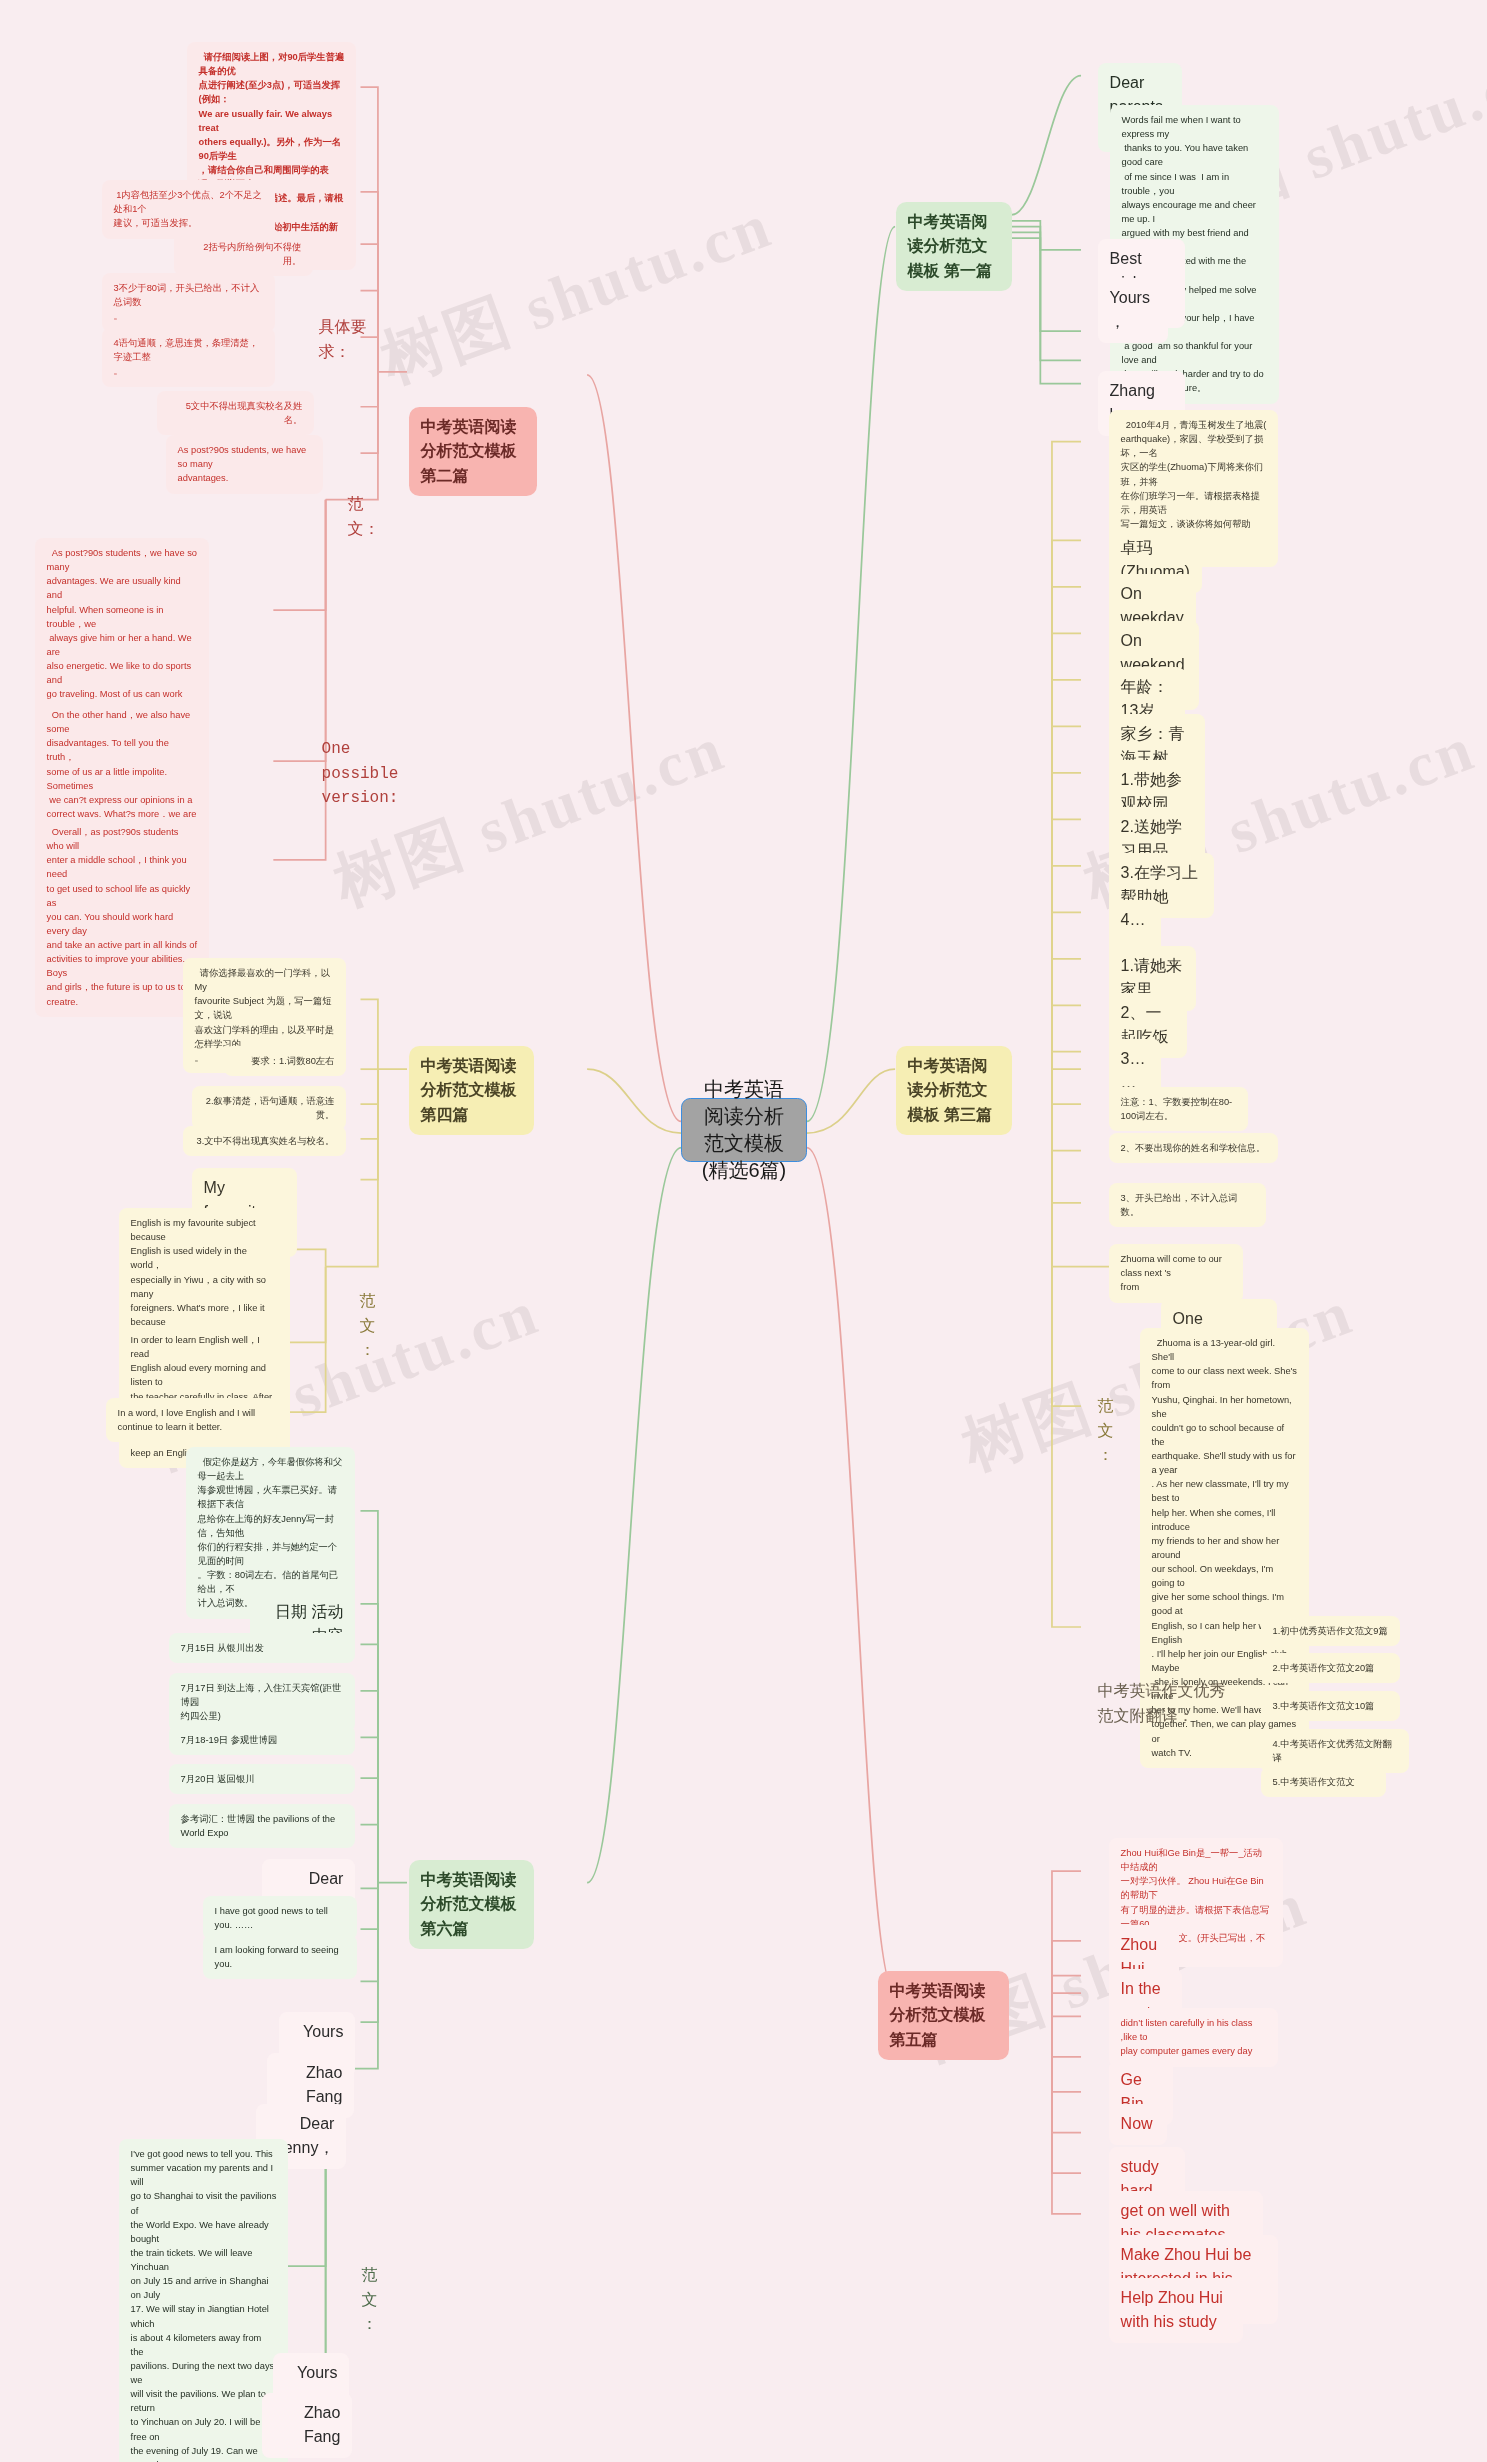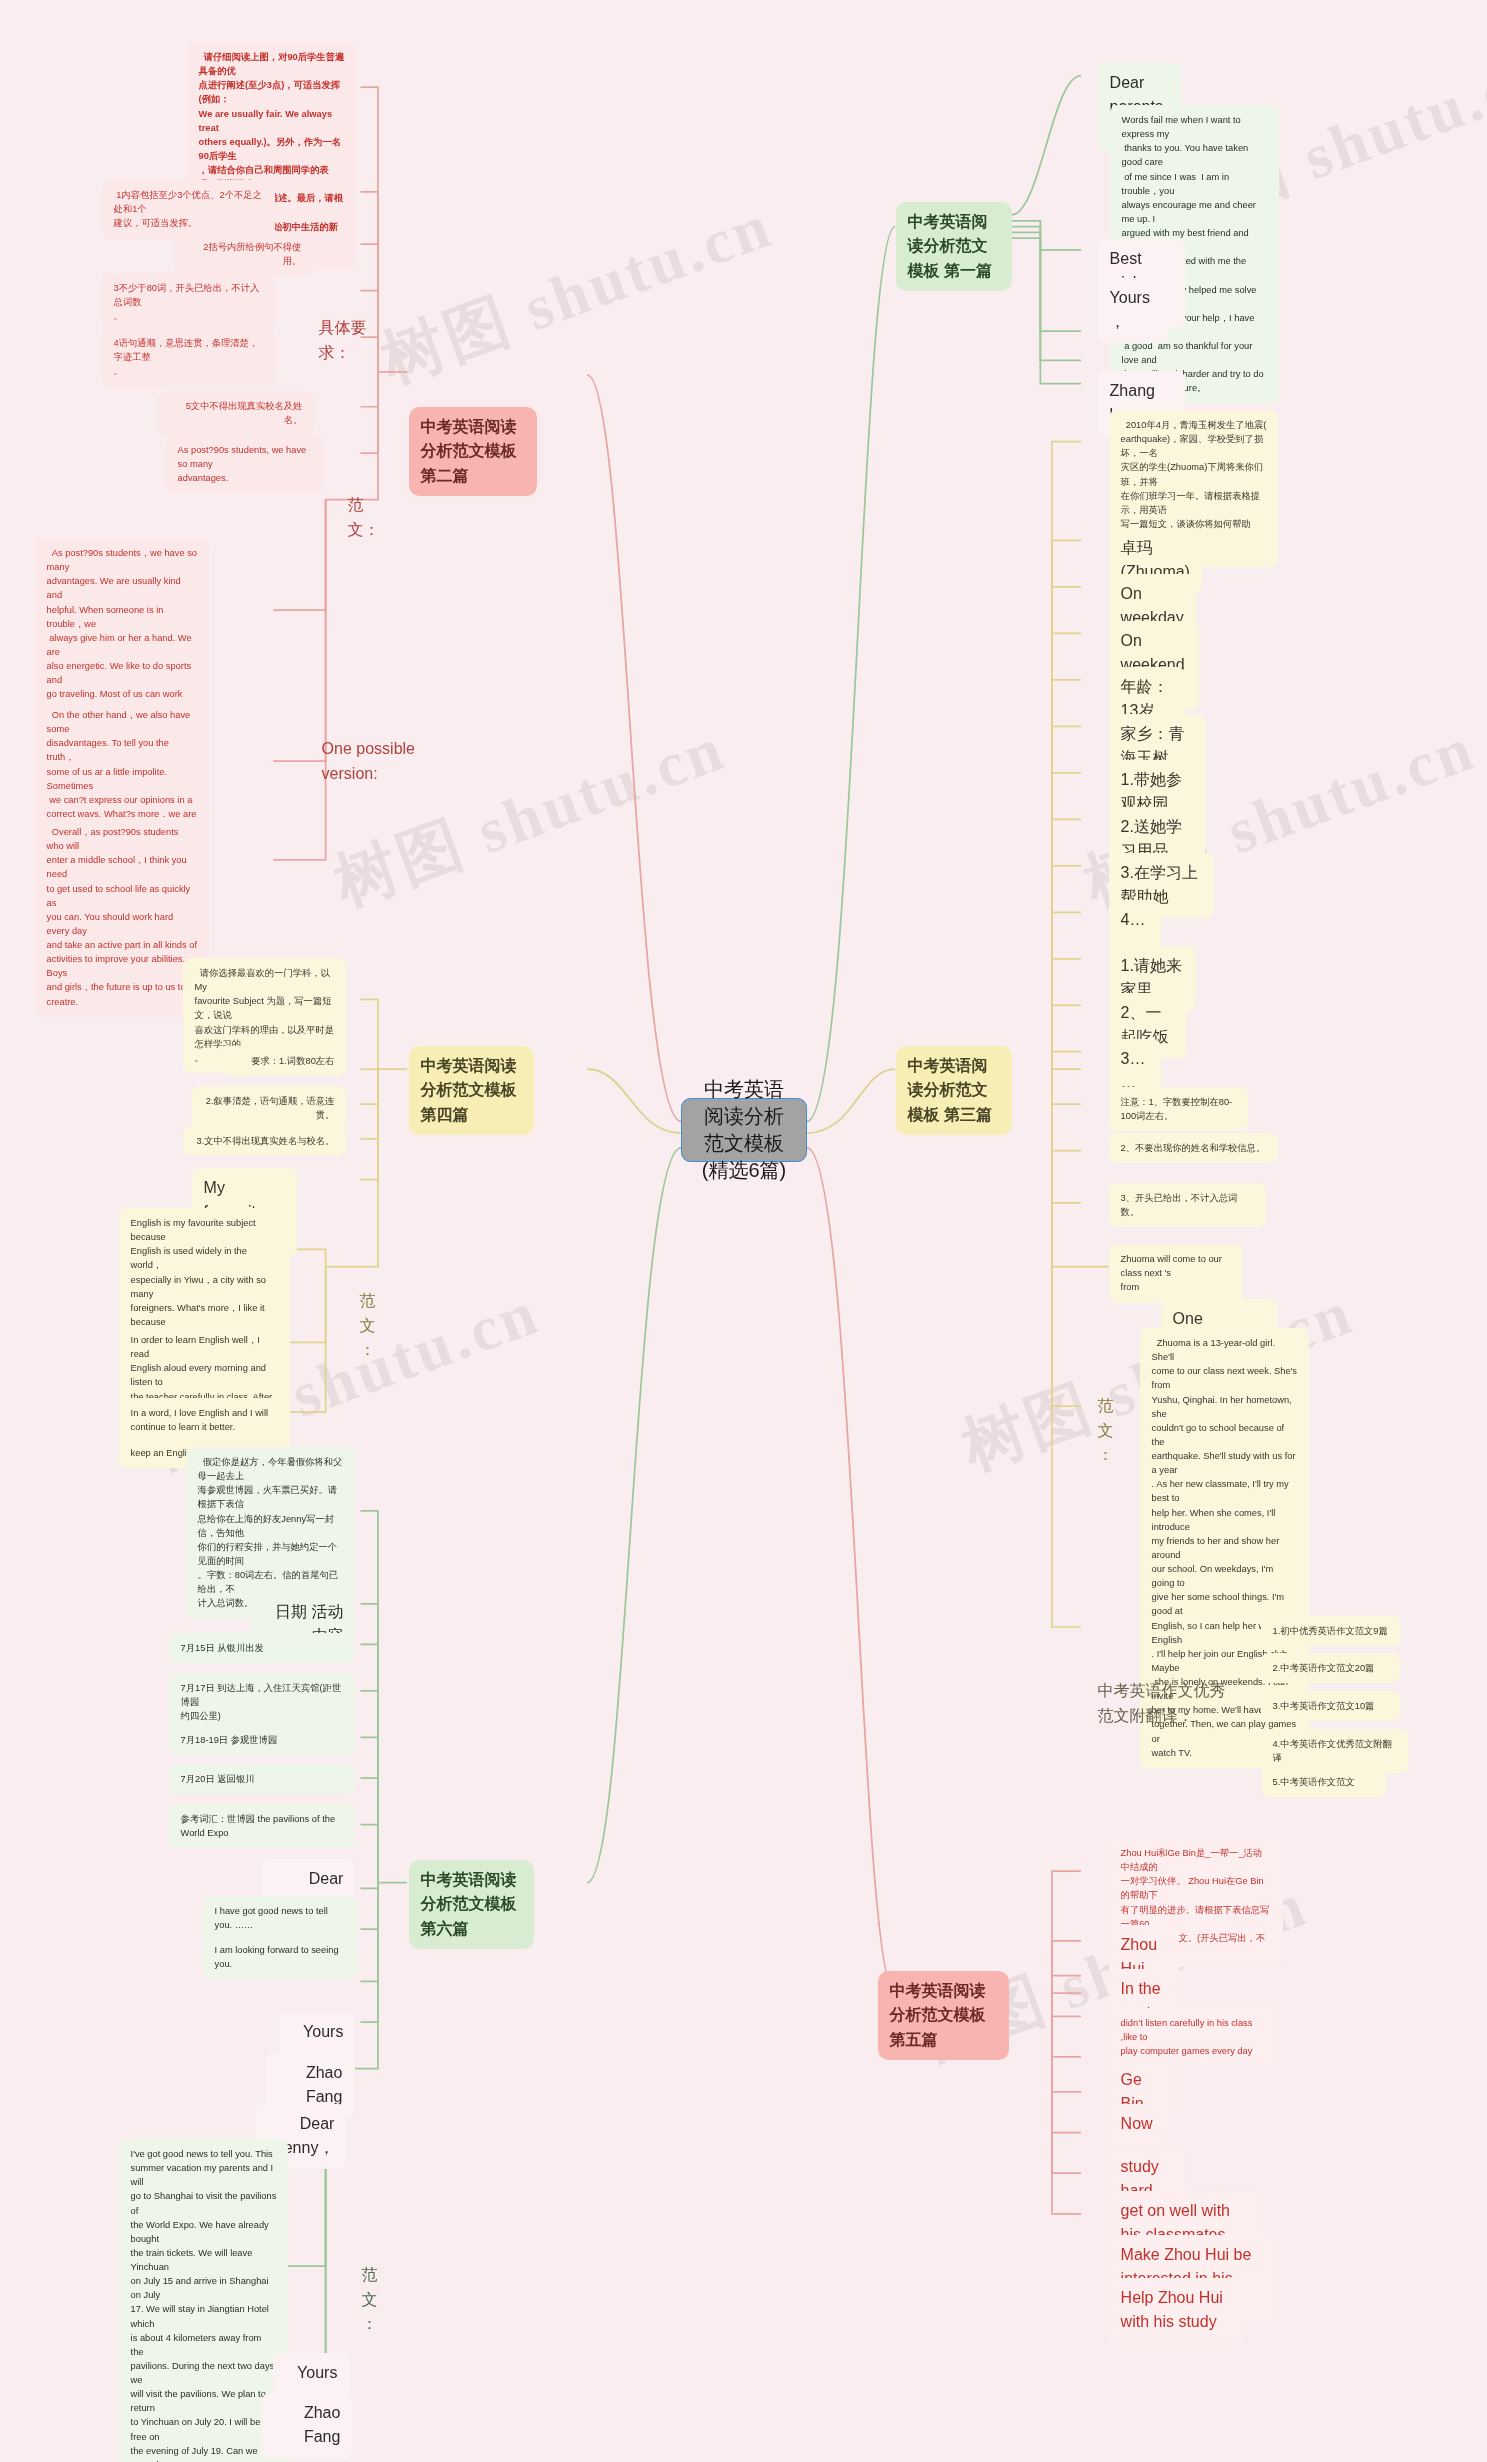--- a/index.html
+++ b/index.html
@@ -37,21 +37,21 @@
   }
   
   .pink-soft   { background:#fbe9ea; color:#c4302b; }
   .pink-branch { background:#f8b4b0; color:#6b2a27; border-radius:10.5px; font-weight:bold;}
   .pink-line   { background:#fdeff0; color:#c4302b; }
   .green-soft  { background:#eef6ea; color:#253025; }
   .green-branch{ background:#d8ecd2; color:#2c4a2a; border-radius:10.5px; font-weight:bold;}
   .yellow-soft { background:#fcf6dc; color:#38352a; }
   .yellow-branch{background:#f6eeb4; color:#4a4426; border-radius:10.5px; font-weight:bold;}
   .plain       { background:#fdf2f3; color:#c4302b; }
-  .label-plain { background:transparent; color:#b0403c; padding:2.3px 4.6px; }
+  .label-plain { background:transparent; color:#b0403c; padding:2.3px 4.6px;font-family:Liberation Mono, monospace; }
   .label-dark  { background:transparent; color:#3a3a3a; padding:2.3px 4.6px; }
 
   .center-node {
     position: absolute;
     background: #a3a3a3;
     border: 1.7px solid #3b8de0;
     border-radius: 9.3px;
     color: #1a1a1a;
     font-size: 20px;
     font-weight: normal;
@@ -330,21 +330,21 @@
 English is used widely in the world，
 especially in Yiwu，a city with so many
 foreigners. What's more，I like it because
  my English teacher is kind and friendly
 to me.</div>
   <div class="node yellow-soft fz15" style="left:119px; top:1325px; width:171px;">In order to learn English well，I read
 English aloud every morning and listen to
 the teacher carefully in class. After class
 ，I often wacth English programs and
 keep an English diary every day.</div>
-  <div class="node yellow-soft fz15" style="left:119px; top:1398px; width:171px;">In a word, I love English and I will
+  <div class="node yellow-soft fz15" style="left:106px; top:1398px; width:171px;">In a word, I love English and I will
 continue to learn it better.</div>
 
   <div class="node pink-branch fz16" style="left:878px; top:1971px; width:131px;">中考英语阅读分析范文模板 第五篇</div>
 
   <div class="node pink-line fz15" style="left:1109px; top:1838px; width:174px;">Zhou Hui和Ge Bin是_一帮一_活动中结成的
 一对学习伙伴。 Zhou Hui在Ge Bin的帮助下
 有了明显的进步。请根据下表信息写一篇60
 字左右的short文。(开头已写出，不计入总词数)</div>
 
   <div class="node pink-line fz16" style="left:1109px; top:1925px; width:70px;">Zhou Hui</div>

